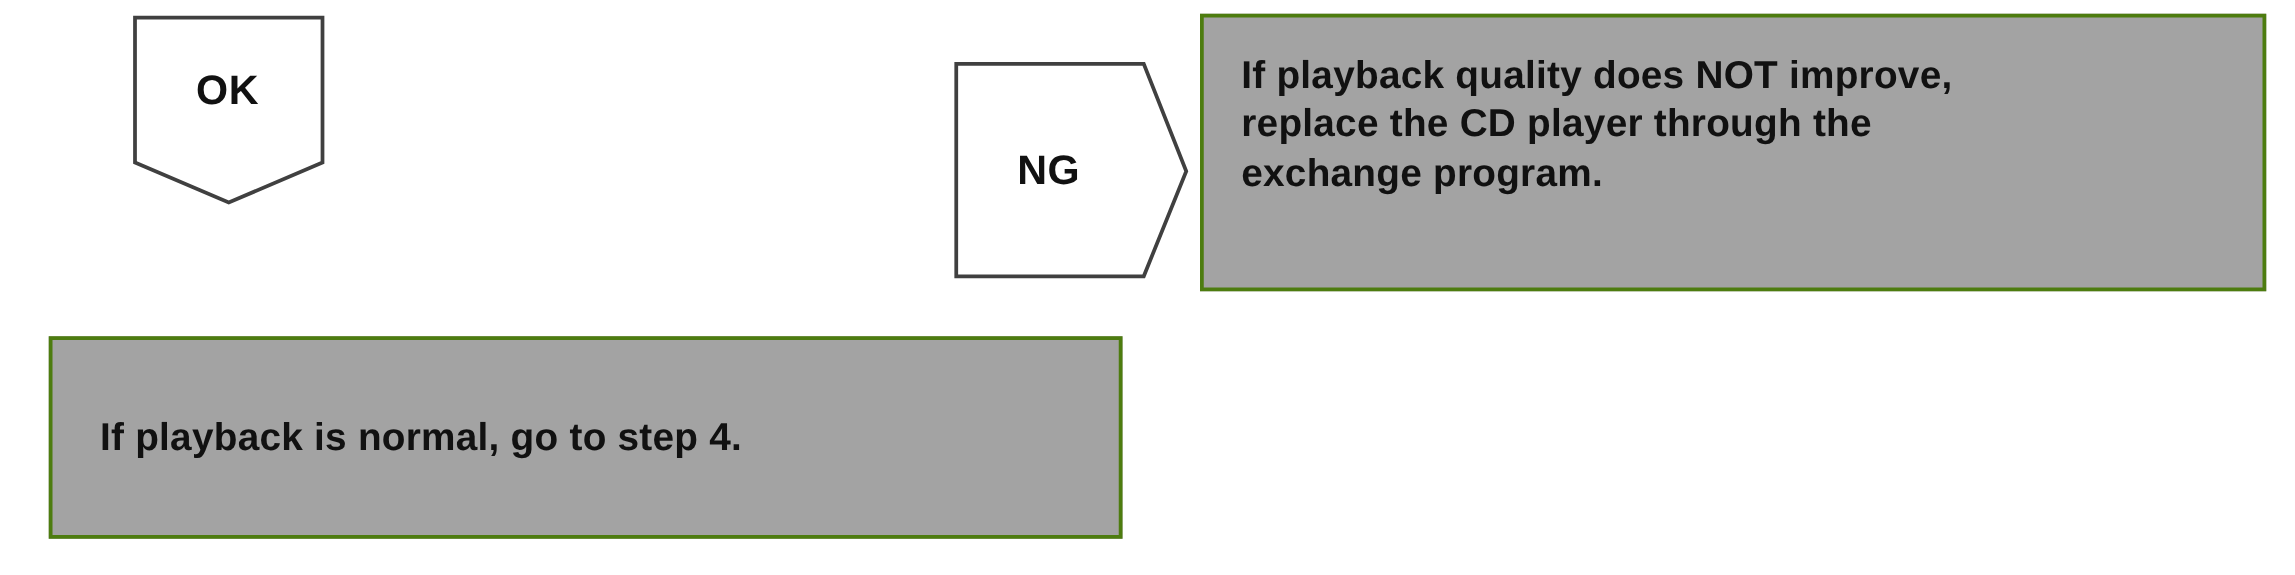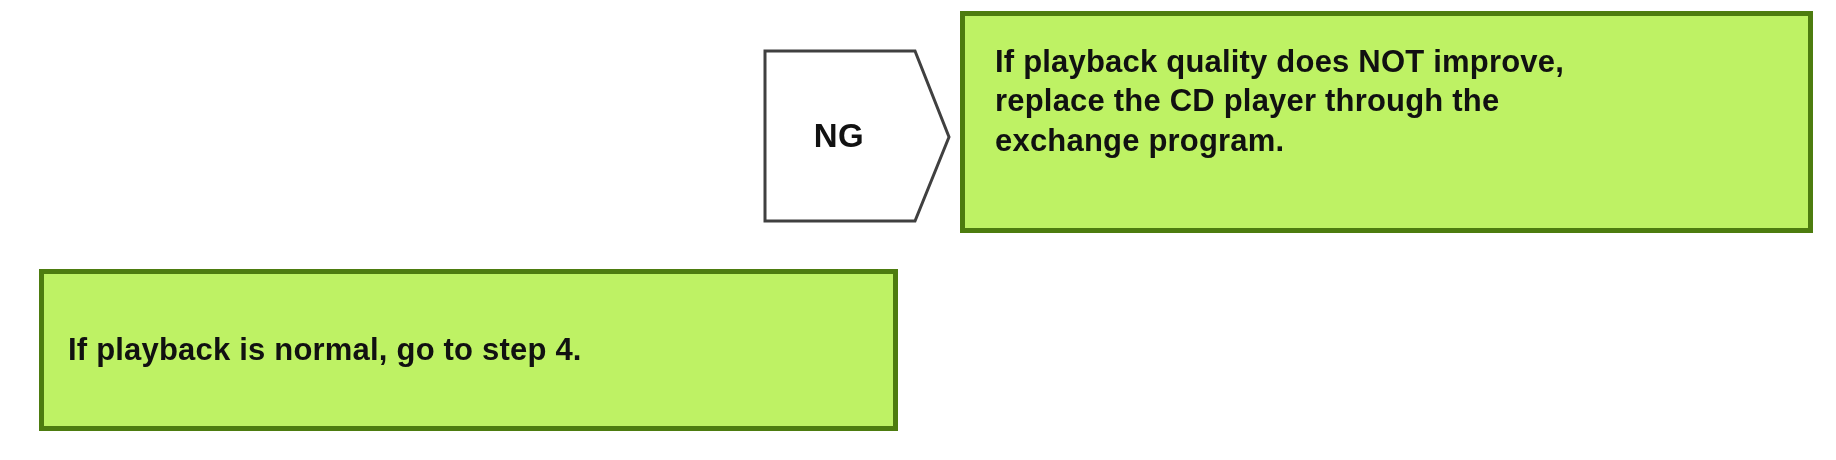--- a/index.html
+++ b/index.html
@@ -78,22 +78,22 @@
     font-weight: 700;
     color: #111111;
     letter-spacing: 0.5px;
     line-height: 1;
   }
 
   
   .callout-box {
     position: absolute;
     box-sizing: border-box;
-    background: #bef264;
-    border: 5px solid #4d7c0f;
+    background: #a3a3a3;
+    border: 3px solid #4d7c0f;
   }
   .callout-text {
     font-size: 31px;
     font-weight: 700;
     color: #111111;
     line-height: 1.27;
     letter-spacing: 0.2px;
     white-space: pre-line;
   }
 
@@ -103,31 +103,37 @@
     width: 853px;
     height: 222px;
     padding: 26px 0 0 30px;
   }
 
   #ok-detail-box {
     left: 39px;
     top: 269px;
     width: 859px;
     height: 162px;
-    padding: 0 0 0 24px;
+    padding: 0 0 0 38px;
     display: flex;
     align-items: center;
     text-align: center;
   }
 </style>
 </head>
 <body>
 
 <div id="canvas">
 
+  <div id="ok-tab">
+    <svg class="shape-svg" width="156" height="152" viewBox="0 0 156 152">
+      <polygon class="shape-outline" points="2,2 152,2 152,118 77,150 2,118"></polygon>
+    </svg>
+    <div class="tab-label">OK</div>
+  </div>
 
   <div id="ng-tab">
     <svg class="shape-svg" width="190" height="176" viewBox="0 0 190 176">
       <polygon class="shape-outline" points="2,2 152,2 186,88 152,172 2,172"></polygon>
     </svg>
     <div class="tab-label">NG</div>
   </div>
 
   <div id="ng-detail-box" class="callout-box">
     <div class="callout-text">If playback quality does NOT improve,

